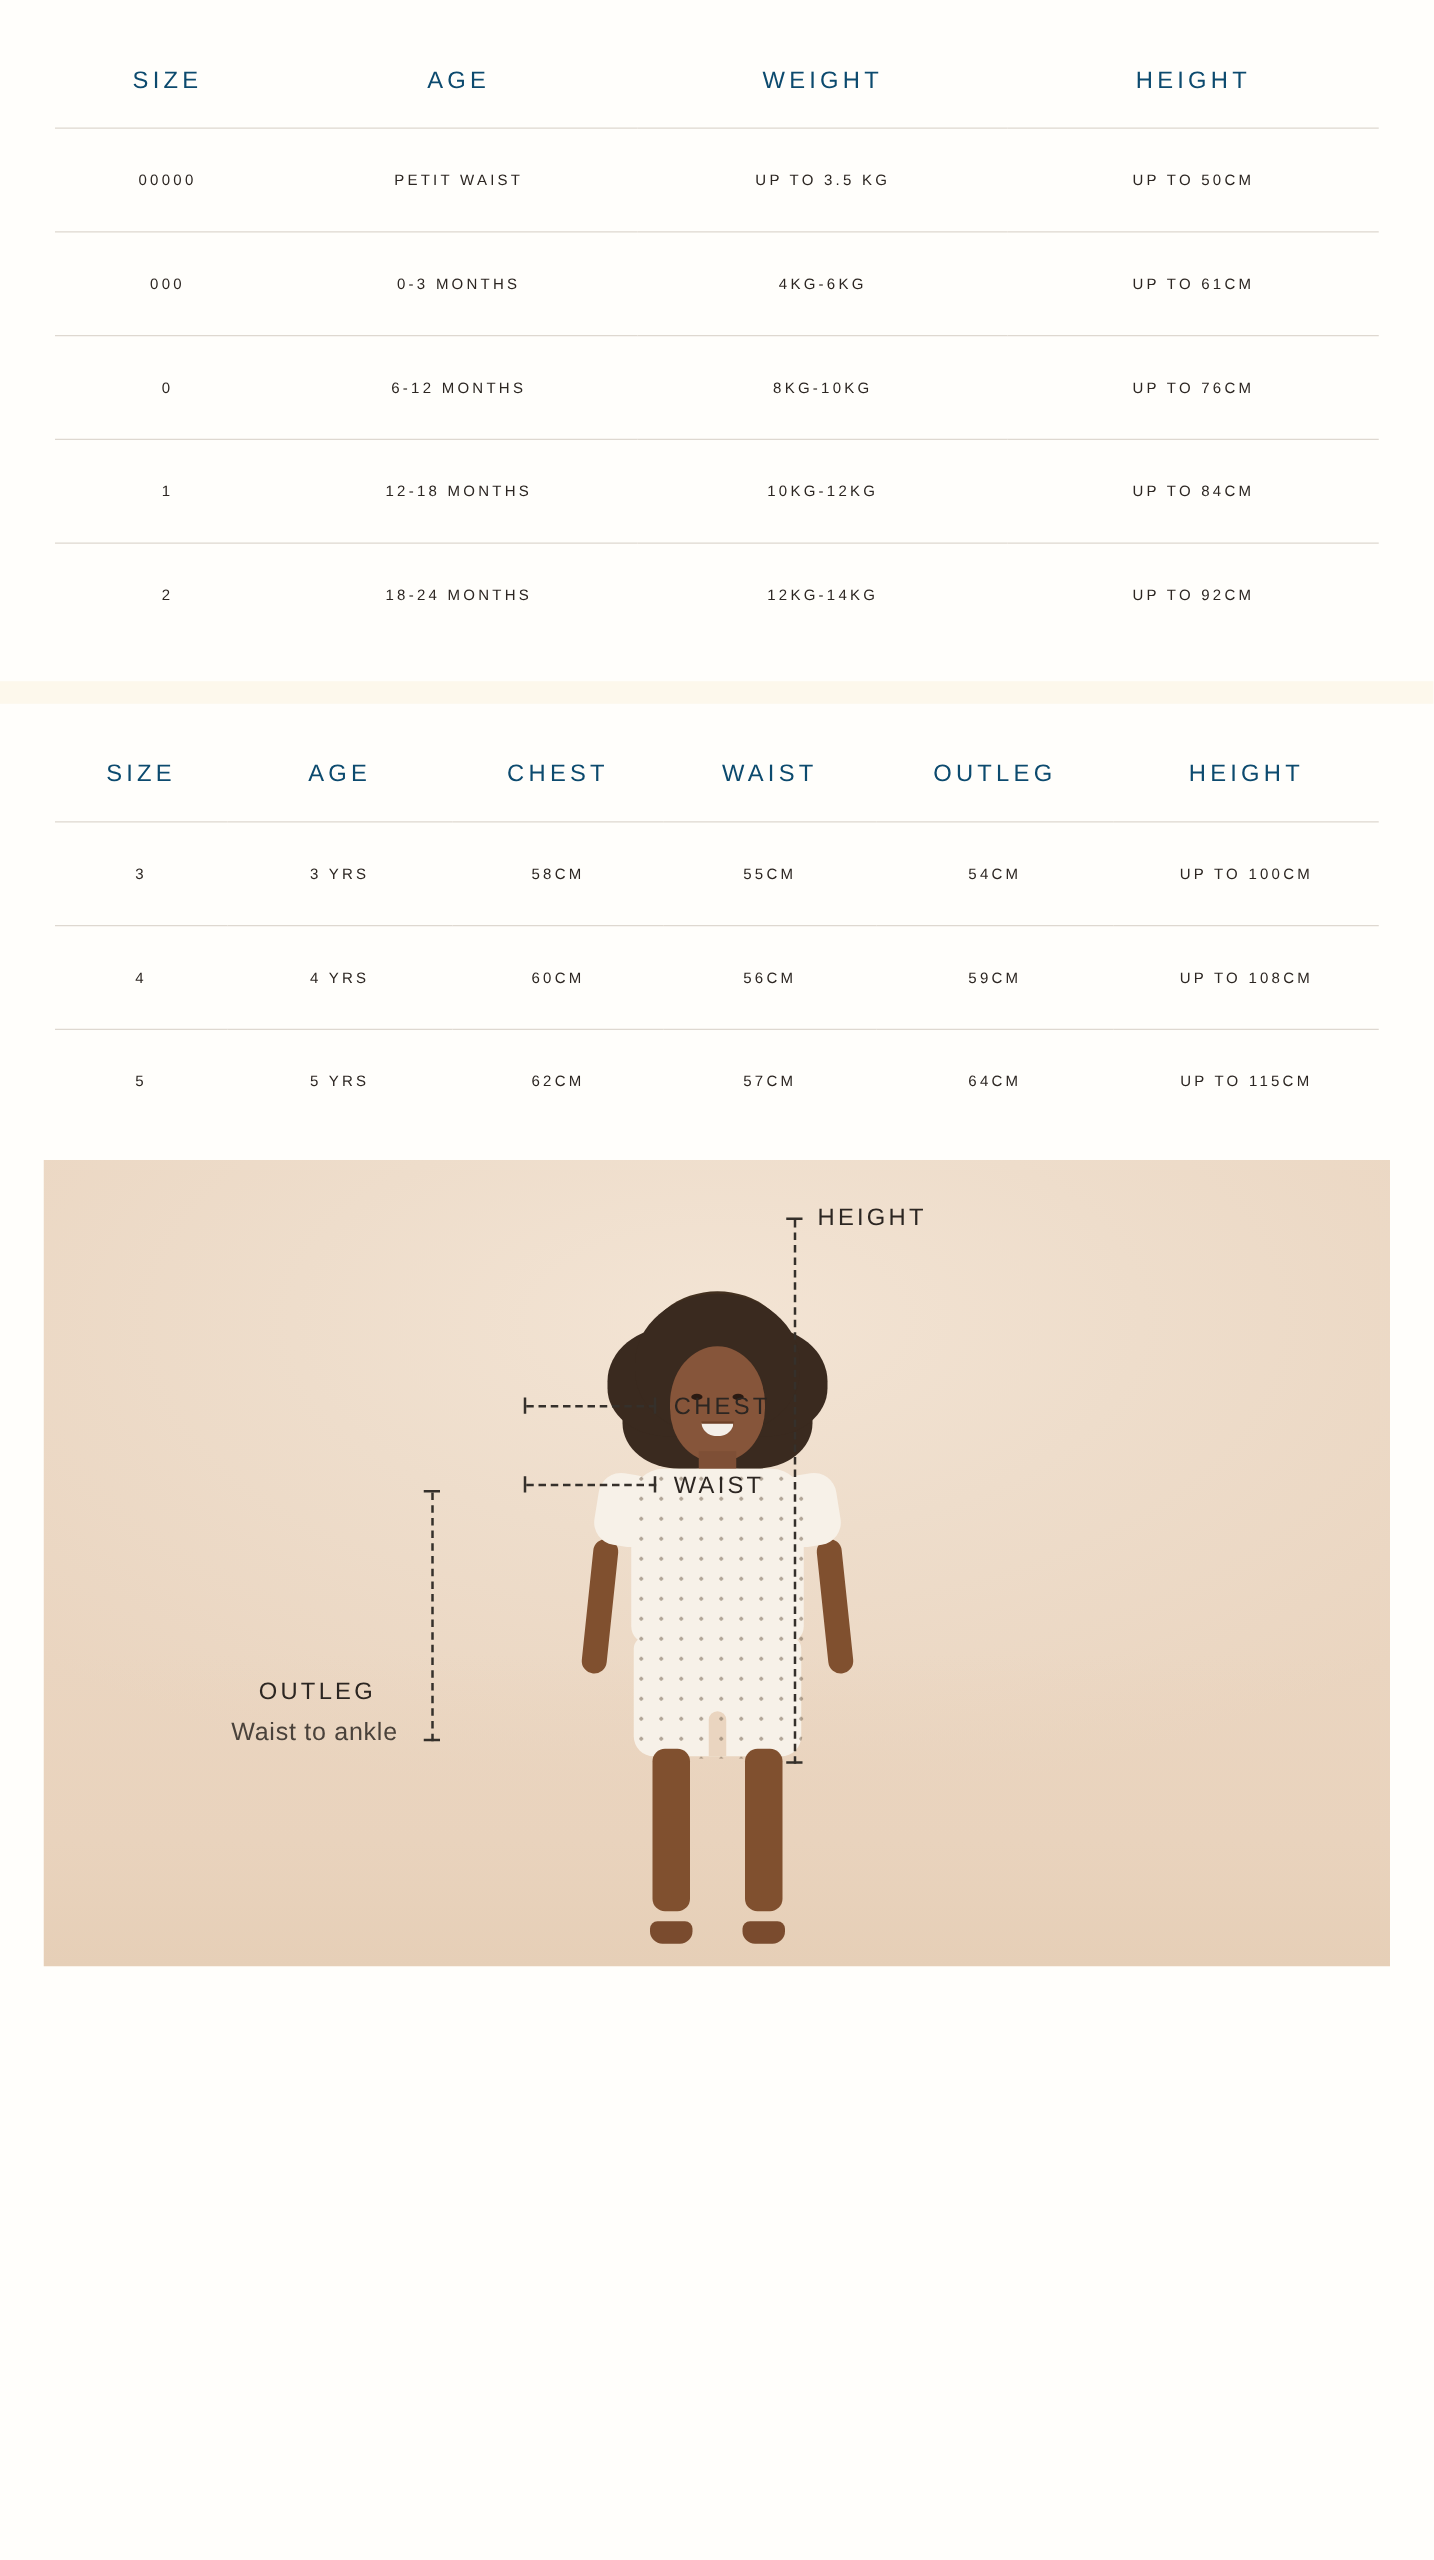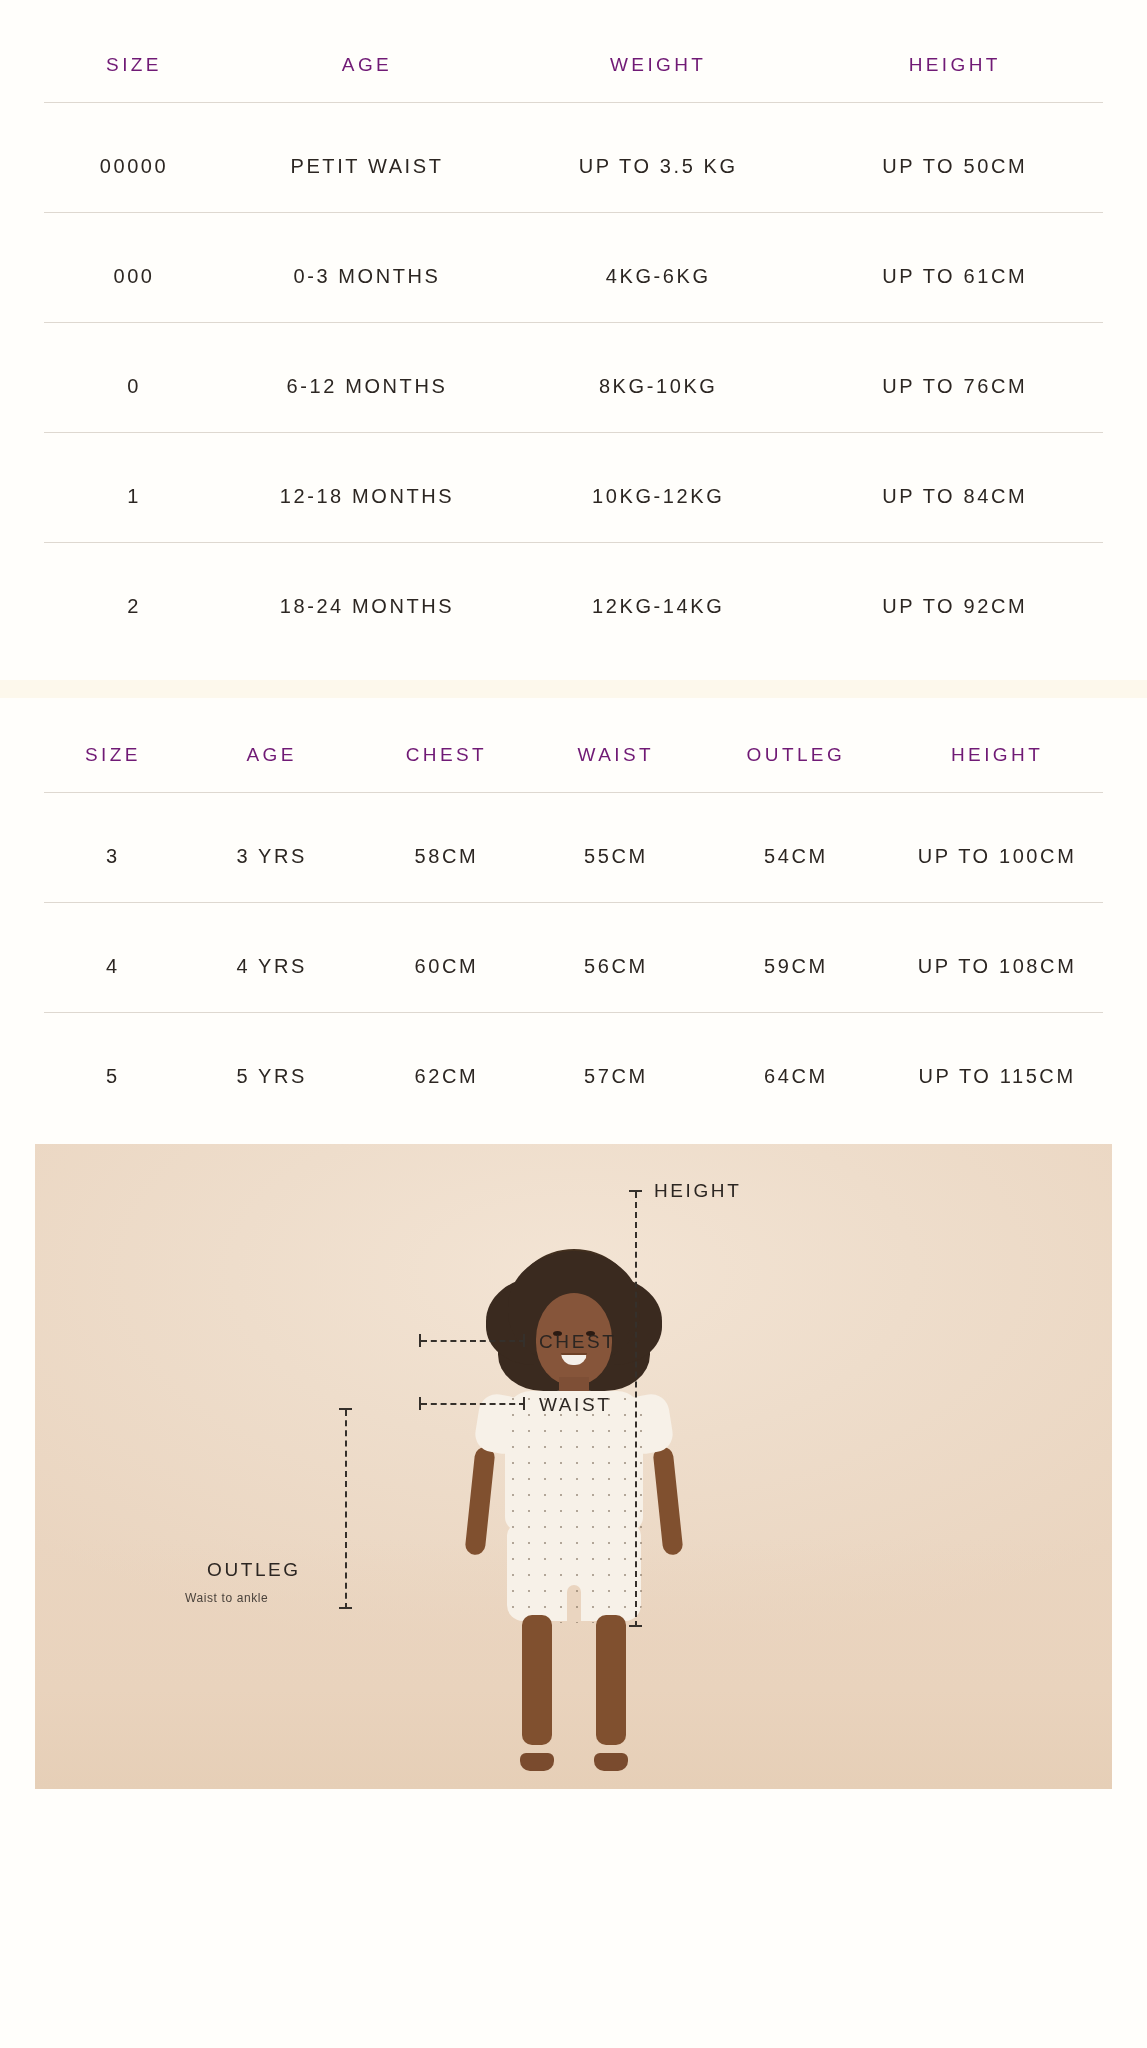--- a/index.html
+++ b/index.html
@@ -28,31 +28,31 @@
   }
   table.size-table {
     width: 100%;
     border-collapse: collapse;
     table-layout: fixed;
   }
   table.size-table th {
     font-weight: 400;
     font-size: 19px;
     letter-spacing: 3.4px;
-    color: #701a75;
+    color: #0c4a6e;
     padding: 16px 0 26px 0;
     text-align: center;
     border-bottom: 1px solid #ded8d0;
   }
   table.size-table td {
     font-weight: 400;
-    font-size: 20px;
+    font-size: 12px;
     letter-spacing: 2.6px;
     color: #2c2622;
-    padding: 52px 0 34px 0;
+    padding: 34px 0 34px 0;
     text-align: center;
     border-bottom: 1px solid #ded8d0;
   }
   table.size-table tr:last-child td { border-bottom: none; }
 
   
   .t1 col.c-size { width: 17%; }
   .t1 col.c-age  { width: 27%; }
   .t1 col.c-weight { width: 28%; }
   .t1 col.c-height { width: 28%; }
@@ -172,21 +172,21 @@
   .cap-v { position: absolute; height: 2px; width: 13px; background: #35302b; }
   .annot-label {
     position: absolute;
     font-size: 19px;
     letter-spacing: 2.6px;
     color: #2c2622;
     white-space: nowrap;
   }
   .annot-sub {
     position: absolute;
-    font-size: 12px;
+    font-size: 20px;
     letter-spacing: .6px;
     color: #4a423b;
     white-space: nowrap;
   }
 </style>
 </head>
 <body>
 
 <div class="page">
 

